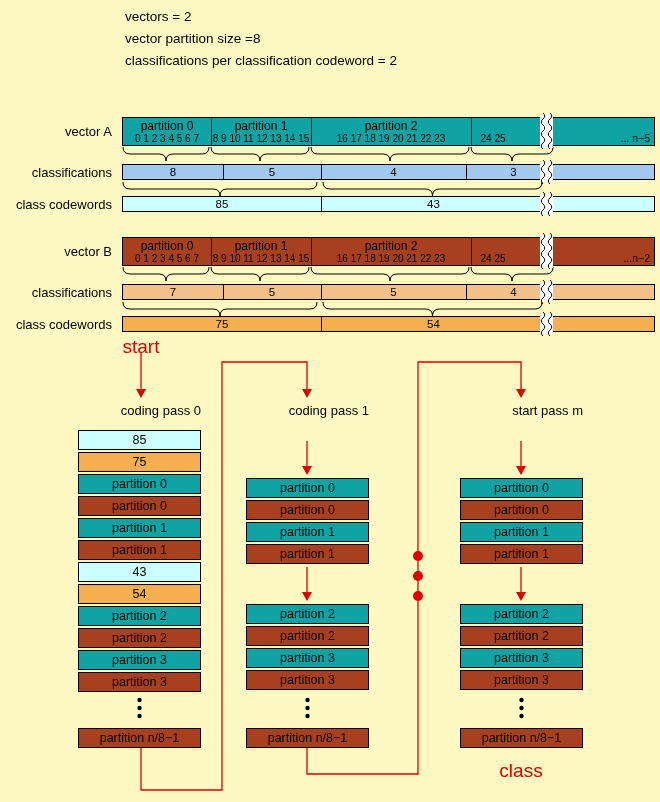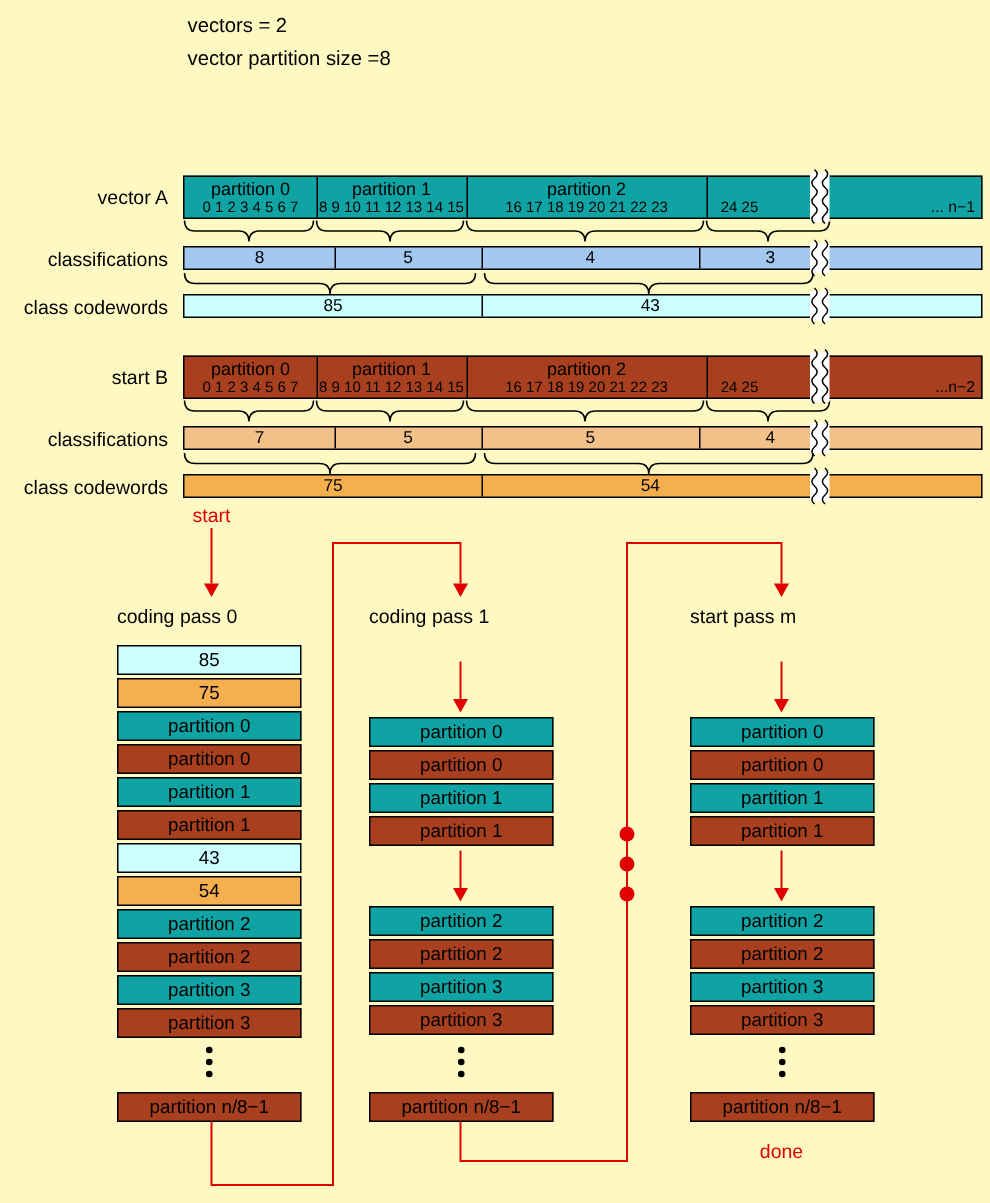--- a/index.html
+++ b/index.html
@@ -15,72 +15,73 @@
   .plabel { position:absolute; top:1px; text-align:center; font-size:12px; white-space:nowrap; }
   .nums   { position:absolute; bottom:1px; text-align:center; font-size:10px; white-space:nowrap; }
   .numsr  { position:absolute; bottom:1px; right:4px; font-size:10.5px; white-space:nowrap; }
   .cval   { position:absolute; top:0; height:14px; line-height:15px; text-align:center; font-size:11.5px; }
   .teal   { background:#10A3A3; }
   .brown  { background:#A8401F; }
   .lblue  { background:#A3C8F0; }
   .pcyan  { background:#CCFFFF; }
   .tan    { background:#F2C189; }
   .orange { background:#F5AF4F; }
-  .hdr { position:absolute; width:123px; text-align:left; font-size:13px; }
+  .hdr { position:absolute; width:123px; text-align:right; font-size:13px; }
   .pass-col { position:absolute; width:123px; display:flex; flex-direction:column; gap:2px; }
   .pbox { height:18px; border:1px solid #000; box-sizing:content-box; text-align:center;
           font-size:12.5px; line-height:18px; white-space:nowrap; }
-  .redlbl { position:absolute; font-size:13px; color:#E00000; text-align:center; }
+  .redlbl { position:absolute; font-size:19px; color:#E00000; text-align:center; }
   svg.overlay { position:absolute; left:0; top:0; pointer-events:none; }
 </style>
 </head>
 <body>
 
 <div id="stage">
 
   <div class="params">
     <div>vectors = 2</div>
     <div>vector partition size =8</div>
+    <div>classifications per classification codeword = 2</div>
   </div>
 
   <div class="rowlabel" style="top:124px;">vector A</div>
   <div class="rowlabel" style="top:165px;">classifications</div>
   <div class="rowlabel" style="top:197px;">class codewords</div>
 
   <div class="bar vec teal" style="top:117px;">
     <div class="vdiv" style="left:88px;"></div>
     <div class="vdiv" style="left:188px;"></div>
     <div class="vdiv" style="left:348px;"></div>
     <span class="plabel" style="left:0;width:88px;">partition 0</span>
     <span class="plabel" style="left:88px;width:100px;">partition 1</span>
     <span class="plabel" style="left:188px;width:160px;">partition 2</span>
     <span class="nums" style="left:0;width:88px;">0 1 2 3 4 5 6 7</span>
     <span class="nums" style="left:88px;width:100px;">8 9 10 11 12 13 14 15</span>
     <span class="nums" style="left:188px;width:160px;">16 17 18 19 20 21 22 23</span>
     <span class="nums" style="left:348px;width:44px;">24 25</span>
-    <span class="numsr">... n−1</span>
+    <span class="numsr">... n−5</span>
   </div>
 
   <div class="bar cbar lblue" style="top:164px;">
     <div class="vdiv" style="left:100px;"></div>
     <div class="vdiv" style="left:198px;"></div>
     <div class="vdiv" style="left:343px;"></div>
     <span class="cval" style="left:0;width:100px;">8</span>
     <span class="cval" style="left:100px;width:98px;">5</span>
     <span class="cval" style="left:198px;width:145px;">4</span>
     <span class="cval" style="left:343px;width:95px;">3</span>
   </div>
 
   <div class="bar cbar pcyan" style="top:196px;">
     <div class="vdiv" style="left:198px;"></div>
     <span class="cval" style="left:0;width:198px;">85</span>
     <span class="cval" style="left:198px;width:225px;">43</span>
   </div>
 
-  <div class="rowlabel" style="top:244px;">start B</div>
+  <div class="rowlabel" style="top:244px;">vector B</div>
   <div class="rowlabel" style="top:285px;">classifications</div>
   <div class="rowlabel" style="top:317px;">class codewords</div>
 
   <div class="bar vec brown" style="top:237px;">
     <div class="vdiv" style="left:88px;"></div>
     <div class="vdiv" style="left:188px;"></div>
     <div class="vdiv" style="left:348px;"></div>
     <span class="plabel" style="left:0;width:88px;">partition 0</span>
     <span class="plabel" style="left:88px;width:100px;">partition 1</span>
     <span class="plabel" style="left:188px;width:160px;">partition 2</span>
@@ -101,21 +102,21 @@
     <span class="cval" style="left:343px;width:95px;">4</span>
   </div>
 
   <div class="bar cbar orange" style="top:316px;">
     <div class="vdiv" style="left:198px;"></div>
     <span class="cval" style="left:0;width:198px;">75</span>
     <span class="cval" style="left:198px;width:225px;">54</span>
   </div>
 
   <div class="redlbl" style="left:113px;top:336px;width:56px;">start</div>
-  <div class="redlbl" style="left:490px;top:760px;width:62px;">done</div>
+  <div class="redlbl" style="left:490px;top:760px;width:62px;">class</div>
 
   <div class="hdr" style="left:78px;top:403px;">coding pass 0</div>
   <div class="hdr" style="left:246px;top:403px;">coding pass 1</div>
   <div class="hdr" style="left:460px;top:403px;">start pass m</div>
 
   <div class="pass-col" style="left:78px;top:430px;">
     <div class="pbox pcyan">85</div>
     <div class="pbox orange">75</div>
     <div class="pbox teal">partition 0</div>
     <div class="pbox brown">partition 0</div>

